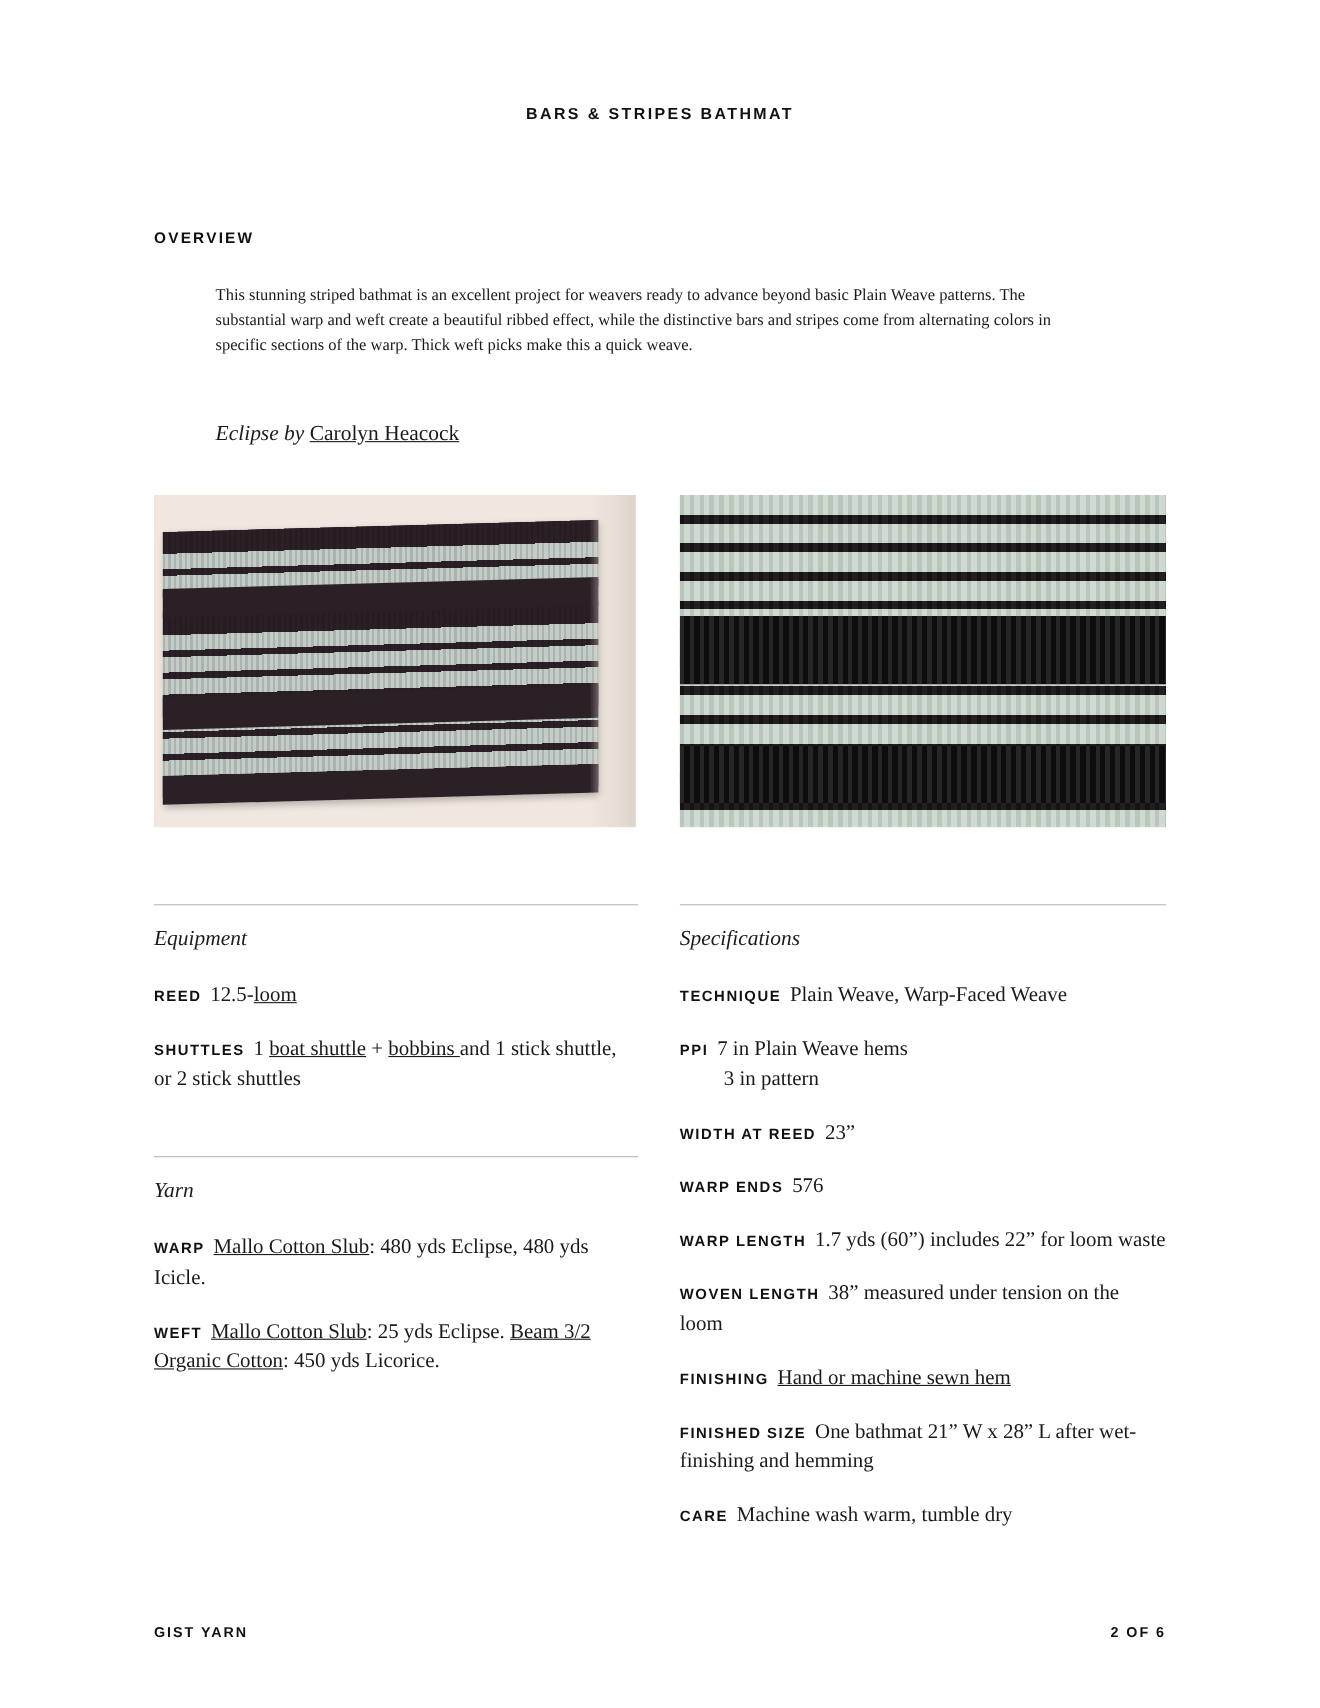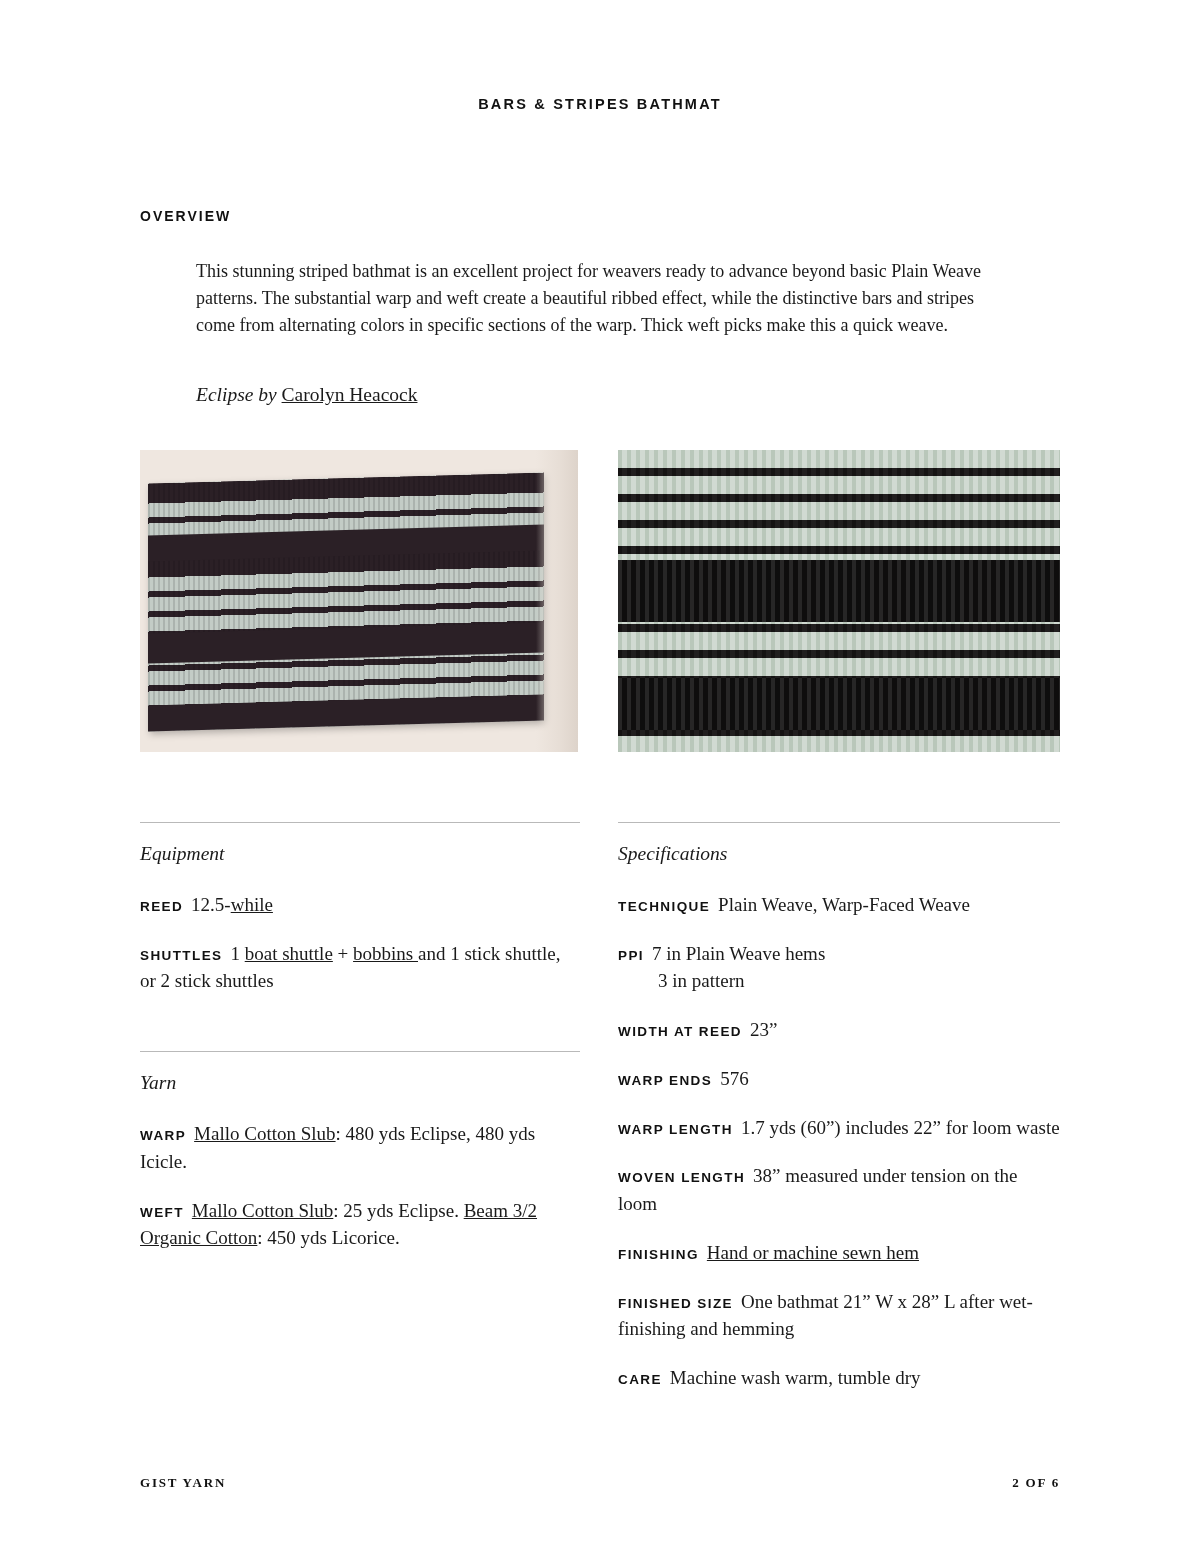--- a/index.html
+++ b/index.html
@@ -47,21 +47,21 @@
   }
   #overview-label {
     top: 208px;
     left: 140px;
   }
   .overview-body {
     position: absolute;
     top: 258px;
     left: 196px;
     width: 795px;
-    font-size: 18px;
+    font-size: 15px;
     line-height: 1.49;
     color: #1a1a1a;
     text-align: left;
   }
   .designed-by {
     position: absolute;
     top: 384px;
     left: 196px;
     font-size: 19.5px;
     font-style: italic;
@@ -202,21 +202,21 @@
   .indent-line { display: block; padding-left: 40px; }
 
   #yarn-block { margin-top: 56px; }
 
   
   .footer {
     position: absolute;
     bottom: 62px;
     left: 140px;
     width: 920px;
-    font-family: Liberation Serif, serif;
+    font-family: Liberation Sans, sans-serif;
     font-weight: bold;
     font-size: 13px;
     letter-spacing: 1.8px;
     color: #111111;
     display: flex;
     justify-content: space-between;
     margin-top: 32px;
   }
 </style>
 </head>
@@ -258,21 +258,21 @@
         </div>
     </div>
   </div>
 
   <div class="col" id="col-left">
     <div class="rule"></div>
     <div class="col-title">Equipment</div>
 
 
     <p class="spec-item">
-      <span class="k">REED</span><span>12.5-<span class="u">while</span></span>
+      <span class="k">REED</span><span>12.5-<span class="u">loom</span></span>
     </p>
 
     <p class="spec-item">
       <span class="k">SHUTTLES</span><span>1 <span class="u">boat shuttle</span> + <span class="u">bobbins </span>and 1 stick shuttle, or 2 stick shuttles</span>
     </p>
 
 
     <div id="yarn-block">
       <div class="rule"></div>
       <div class="col-title">Yarn</div>

